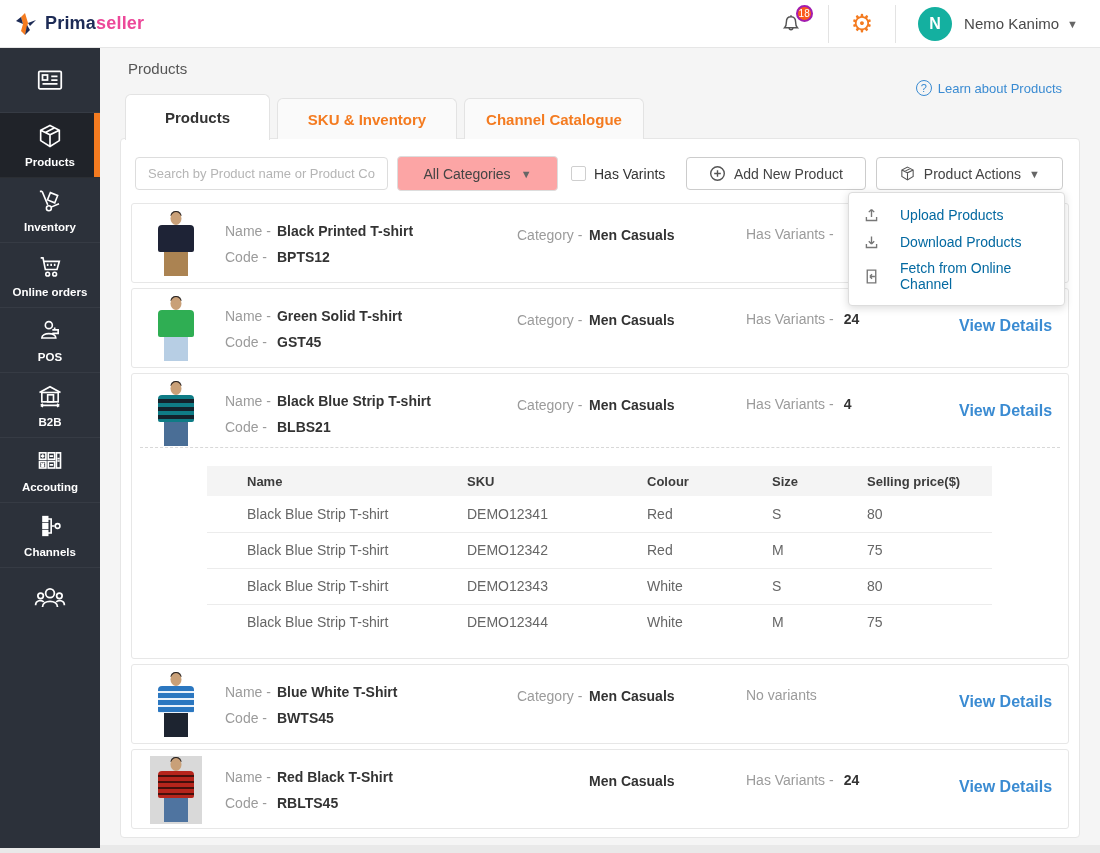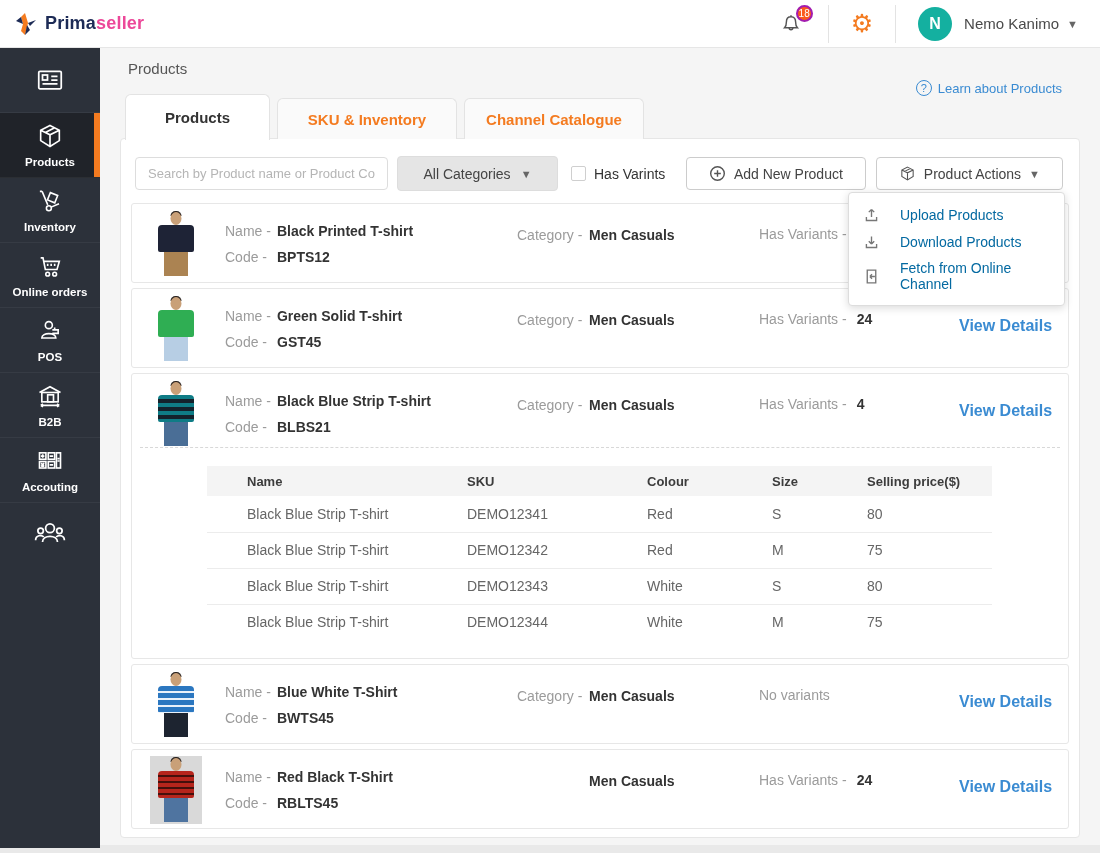--- a/index.html
+++ b/index.html
@@ -39,21 +39,21 @@
   .tab { border:1px solid #e3e3e3; border-bottom:none; border-radius:6px 6px 0 0; display:flex; align-items:center; justify-content:center; cursor:pointer; }
   .tab.active { width:145px; height:46px; background:#fff; color:#333; font-weight:bold; font-size:15px; margin-bottom:-1px; }
   .tab.inactive { width:180px; height:41px; background:#fafafa; color:#f47b20; font-weight:600; font-size:15px; margin-left:7px; }
 
   .panel { position:absolute; left:20px; top:90px; width:960px; bottom:7px; background:#fff; border:1px solid #e6e6e6; border-radius:4px; z-index:2; }
 
   
   .toolbar { display:flex; align-items:center; padding:17px 16px 0 14px; }
   .search-input { width:253px; height:33px; border:1px solid #ddd; border-radius:4px; padding:0 12px; font-size:13px; color:#555; font-family:"Liberation Sans",sans-serif; outline:none; }
   .search-input::placeholder { color:#b5b5b5; }
-  .cat-dd { margin-left:9px; width:161px; height:35px; border:1px solid #ddd; border-radius:4px; background:#e5e5e5; display:flex; align-items:center; justify-content:center; gap:10px; font-size:14px; color:#444; cursor:pointer; }
+  .cat-dd { margin-left:9px; width:161px; height:35px; border:1px solid #ddd; border-radius:4px; background:#fca5a5; display:flex; align-items:center; justify-content:center; gap:10px; font-size:14px; color:#444; cursor:pointer; }
   .chk-wrap { margin-left:13px; display:flex; align-items:center; gap:8px; cursor:pointer; }
   .chk { width:15px; height:15px; border:1px solid #cfcfcf; border-radius:2px; background:#fff; }
   .chk-label { font-size:14px; color:#333; }
   .btn { height:33px; border:1px solid #ccc; border-radius:4px; background:#fff; display:flex; align-items:center; justify-content:center; gap:8px; font-size:14px; color:#444; cursor:pointer; padding:0 22px; }
   .btn svg { stroke:#555; fill:none; stroke-width:1.5; }
   .add-btn { margin-left:auto; }
   .actions-btn { margin-left:10px; }
 
   
   .menu { position:absolute; left:748px; top:144px; width:217px; background:#fff; border:1px solid #ddd; border-radius:4px; box-shadow:0 2px 8px rgba(0,0,0,.15); z-index:15; padding:8px 0; }
@@ -75,21 +75,21 @@
   .t4 .shirt { background:repeating-linear-gradient(180deg,#2b77c0 0 5px,#e9f1fa 5px 7px); } .t4 .pants { background:#1d2430; }
   .t5 { background:#d9d9d9; } .t5 .shirt { background:repeating-linear-gradient(180deg,#b6251c 0 4px,#45100c 4px 6px); } .t5 .pants { background:#4f74a0; }
 
   .lbl { color:#9b9b9b; font-size:14px; }
   .val { color:#333; font-size:14px; font-weight:bold; }
   .namecode { position:absolute; left:93px; top:14px; }
   .namecode .line { height:26px; display:flex; align-items:center; gap:6px; }
   .code-lbl { display:inline-block; width:46px; }
   .cat-col { position:absolute; left:385px; top:22px; }
   .cat-lbl { display:inline-block; width:72px; }
-  .var-col { position:absolute; left:627px; top:22px; display:flex; gap:10px; align-items:center; }
+  .var-col { position:absolute; left:614px; top:22px; display:flex; gap:10px; align-items:center; }
   .view-link { position:absolute; left:827px; top:28px; font-size:16px; font-weight:600; color:#3a8bd2; cursor:pointer; }
 
   
   .dash-sep { position:absolute; left:8px; right:8px; top:73px; border-top:1px dashed #d8d8d8; }
   .vtable { position:absolute; left:75px; top:92px; width:785px; border-collapse:collapse; }
   .vtable th { background:#f4f4f4; height:30px; text-align:left; font-size:13px; color:#3c3c3c; font-weight:bold; }
   .vtable td { height:36px; font-size:14px; color:#666; border-bottom:1px solid #ececec; }
   .vtable tr:last-child td { border-bottom:none; }
   .c1 { width:260px; padding-left:40px; }
   .c2 { width:180px; } .c3 { width:125px; } .c4 { width:95px; } .c5 { width:125px; }
@@ -177,20 +177,30 @@
       <svg width="32" height="28" viewBox="0 0 24 24">
         <rect x="3" y="5" width="5.5" height="5.5"></rect>
           <rect x="10.5" y="5" width="5.5" height="5.5"></rect>
         <rect x="3" y="12.5" width="5.5" height="5.5"></rect>
           <rect x="10.5" y="12.5" width="5.5" height="5.5"></rect>
         <path d="M5.75 6.3 v3 M4.2 7.8 h3 M11.7 7.8 h3 M4.4 13.8 l2.6 3 M7 13.8 l-2.6 3 M11.7 15.3 h3"></path>
         <rect x="17.5" y="5" width="3.5" height="13"></rect>
           <path d="M18.3 10 h2 M18.3 12 h2"></path>
       </svg>
       <span class="side-label">Accouting</span>
+    </div>
+    <div class="side-item" style="height:65px">
+      <svg width="32" height="28" viewBox="0 0 24 24">
+        <rect x="6" y="4" width="4" height="4" fill="#fff"></rect>
+          <rect x="6" y="10" width="4" height="4" fill="#fff"></rect>
+          <rect x="6" y="16" width="4" height="4" fill="#fff"></rect>
+        <path d="M10 6 h3 v12 h-3 M13 12 h3"></path>
+          <circle cx="18.5" cy="12" r="2"></circle>
+      </svg>
+      <span class="side-label">Channels</span>
     </div>
     <div class="side-item" style="height:58px; border-bottom:none">
       <svg width="36" height="30" viewBox="0 0 28 24">
         <circle cx="14" cy="9" r="3.5"></circle>
           <path d="M8 20 c0-6 12-6 12 0"></path>
         <circle cx="6.5" cy="11" r="2.2"></circle>
           <path d="M2.5 18.5 c0-4 5-4.5 6.5-2.5"></path>
         <circle cx="21.5" cy="11" r="2.2"></circle>
           <path d="M25.5 18.5 c0-4 -5-4.5 -6.5-2.5"></path>
       </svg>

